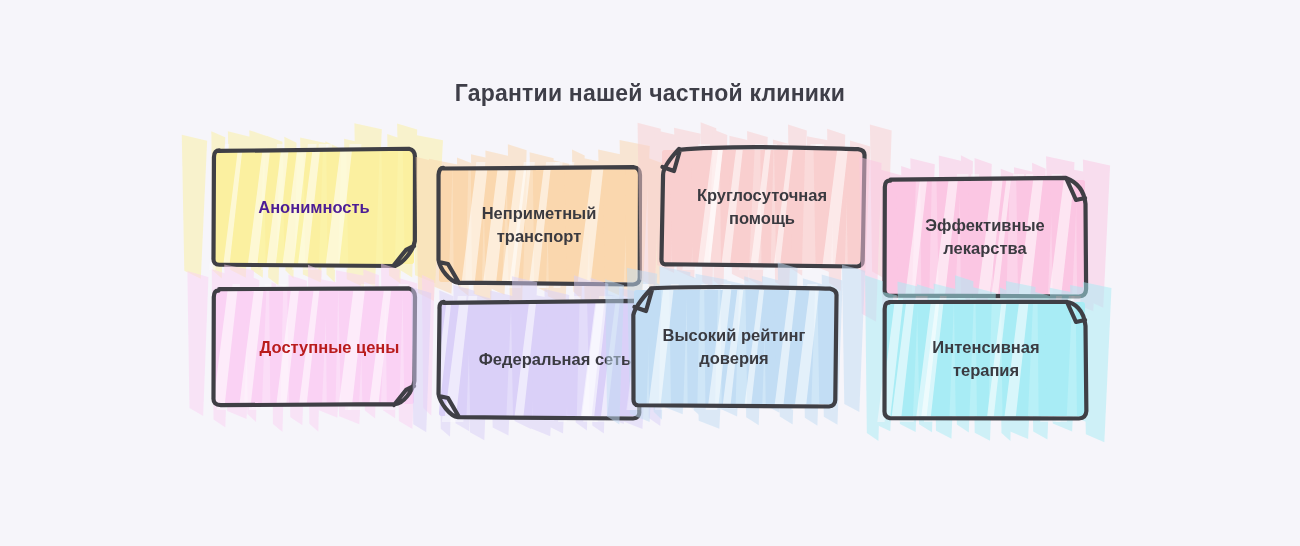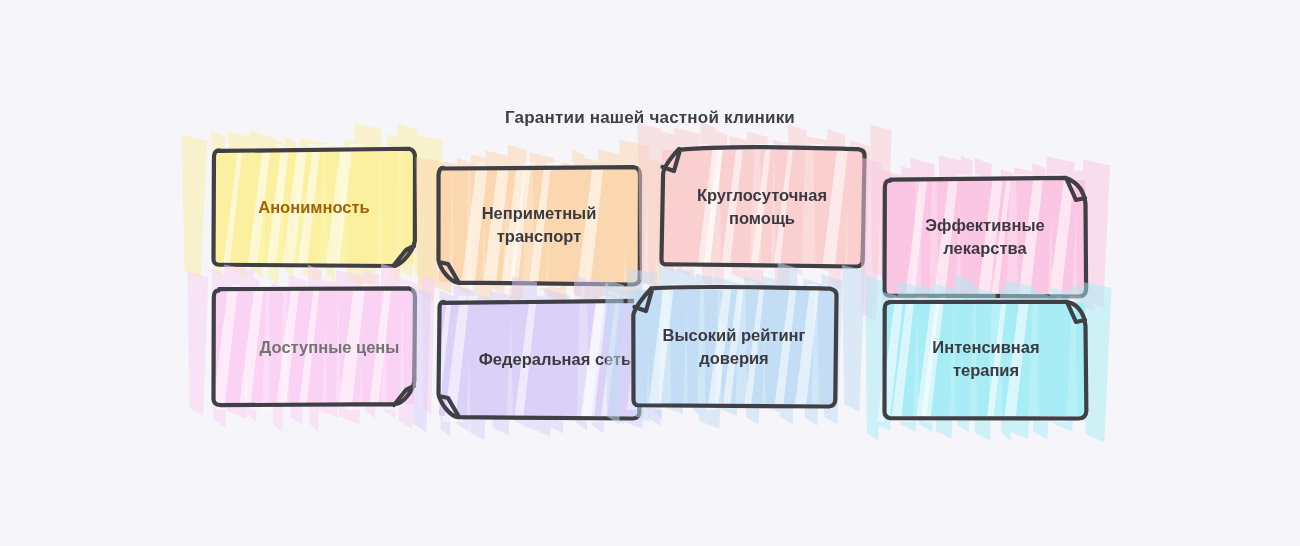--- a/index.html
+++ b/index.html
@@ -17,25 +17,24 @@
     position: relative;
     width: 1300px;
     height: 546px;
   }
   #page-title {
     position: absolute;
     top: 80px;
     left: 0;
     width: 1300px;
     text-align: center;
-    font-size: 17px;
+    font-size: 23px;
     font-weight: bold;
     color: #3e3e48;
     letter-spacing: 0.2px;
-    margin-top: 28px;
   }
   .card {
     position: absolute;
   }
   .card svg {
     display: block;
     overflow: visible;
   }
   .card-label {
     position: absolute;
@@ -109,21 +108,21 @@
             <path d="M 209.65727880658437 -21.17781207133059 L 224.37744341563786 -15.177812071330589 L 220.6974022633745 137.05649862825788 L 211.1292952674897 129.05649862825788 Z" fill="#fbf0a0"></path>
             <path d="M 51.19255829903978 -4 L 58.79550754458162 -4 L 44.79550754458162 122 L 35.19255829903978 122 Z" fill="#ffffff" opacity="0.55"></path>
             <path d="M 26.59454732510288 -4 L 30.975754458161866 -4 L 16.975754458161866 122 L 10.59454732510288 122 Z" fill="#ffffff" opacity="0.55"></path>
             <path d="M 85.85661865569273 -4 L 95.30414951989026 -4 L 81.30414951989026 122 L 69.85661865569273 122 Z" fill="#ffffff" opacity="0.55"></path>
             <path d="M 129.0281550068587 -4 L 140.66958161865568 -4 L 126.66958161865568 122 L 113.0281550068587 122 Z" fill="#ffffff" opacity="0.55"></path>
             <path d="M 69.78816872427983 -4 L 77.29427297668038 -4 L 63.294272976680375 122 L 53.78816872427983 122 Z" fill="#ffffff" opacity="0.55"></path>
             <path d="M 101.22307956104252 -4 L 108.73377914951989 -4 L 94.73377914951989 122 L 85.22307956104252 122 Z" fill="#ffffff" opacity="0.55"></path>
           </g>
           <path d="M 6.3777323388203015 2.953389917695473 L 197 0.744531035665295 Q 203 2, 203 9 L 202.8480692729767 93 C 201 103, 191 115.45721450617285, 183 118.01702846364883 L 7.8466469478738 116.72816872427984 Q 1 117, 1.5 110 L 1.9622110768175582 9 Q 2 2, 7.9901320301783265 2.4829192386831274 M 182 117 L 194 102 L 202 98" fill="none" stroke="#3f3f45" stroke-width="4.2" stroke-linecap="round" stroke-linejoin="round"></path>
         </svg>
-        <div class="card-label" style="color: #a16207;">Анонимность</div>
+        <div class="card-label" style="color: #4c1d95;">Анонимность</div>
       </div>
       <div class="card" style="left: 437px; top: 166px; width: 204px; height: 118px;">
         <svg width="204" height="118" viewBox="0 0 204 118">
           <defs>
             <clipPath id="clip1">
               <rect x="2" y="2" width="200" height="114" rx="3"></rect>
             </clipPath>
           </defs>
           <g opacity="0.5">
             <path d="M -21.339634773662553 -9.26920438957476 L 2.9739797668038417 -3.2692043895747602 L -3.1044238683127565 135.09645061728395 L -18.908273319615912 127.09645061728395 Z" fill="#fad7ae"></path>
@@ -325,21 +324,21 @@
             <path d="M 209.6881430041152 -20.869513031550067 L 225.78725137174212 -14.869513031550067 L 221.76247427983537 129.56712962962962 L 211.2980538408779 121.56712962962962 Z" fill="#fad2f4"></path>
             <path d="M 102.30682441700961 -4 L 108.07451989026063 -4 L 94.07451989026063 122 L 86.30682441700961 122 Z" fill="#ffffff" opacity="0.55"></path>
             <path d="M 79.60181755829903 -4 L 87.66217421124827 -4 L 73.66217421124827 122 L 63.60181755829903 122 Z" fill="#ffffff" opacity="0.55"></path>
             <path d="M 172.5593621399177 -4 L 179.84242112482855 -4 L 165.84242112482855 122 L 156.5593621399177 122 Z" fill="#ffffff" opacity="0.55"></path>
             <path d="M 42.710322359396436 -4 L 52.170816186556934 -4 L 38.170816186556934 122 L 26.710322359396436 122 Z" fill="#ffffff" opacity="0.55"></path>
             <path d="M 142.10408093278463 -4 L 153.53624828532236 -4 L 139.53624828532236 122 L 126.10408093278463 122 Z" fill="#ffffff" opacity="0.55"></path>
             <path d="M 16.419650205761318 -4 L 26.160939643347053 -4 L 12.160939643347053 122 L 0.41965020576131806 122 Z" fill="#ffffff" opacity="0.55"></path>
           </g>
           <path d="M 7.133737139917695 1.1540449245541837 L 197 0.436749828532236 Q 203 2, 203 9 L 202.37506172839505 93 C 201 103, 191 116.01404235253773, 183 116.07282750342935 L 8.833515946502057 117.19672496570645 Q 1 117, 1.5 110 L 1.803812585733882 9 Q 2 2, 6.525766460905349 2.618759430727023 M 182 117 L 194 102 L 202 98" fill="none" stroke="#3f3f45" stroke-width="4.2" stroke-linecap="round" stroke-linejoin="round"></path>
         </svg>
-        <div class="card-label" style="color: #737373; padding-left: 45px;">Доступные цены</div>
+        <div class="card-label" style="color: #b91c1c; padding-left: 45px;">Доступные цены</div>
       </div>
       <div class="card" style="left: 437px; top: 300px; width: 236px; height: 118px;">
         <svg width="204" height="118" viewBox="0 0 204 118">
           <defs>
             <clipPath id="clip5">
               <rect x="2" y="2" width="200" height="114" rx="3"></rect>
             </clipPath>
           </defs>
           <g opacity="0.5">
             <path d="M -25.753215020576132 -12.911522633744855 L -5.739669067215363 -6.911522633744855 L -10.743055555555555 132.29843964334705 L -23.751860425240054 124.29843964334705 Z" fill="#dad0f8"></path>

